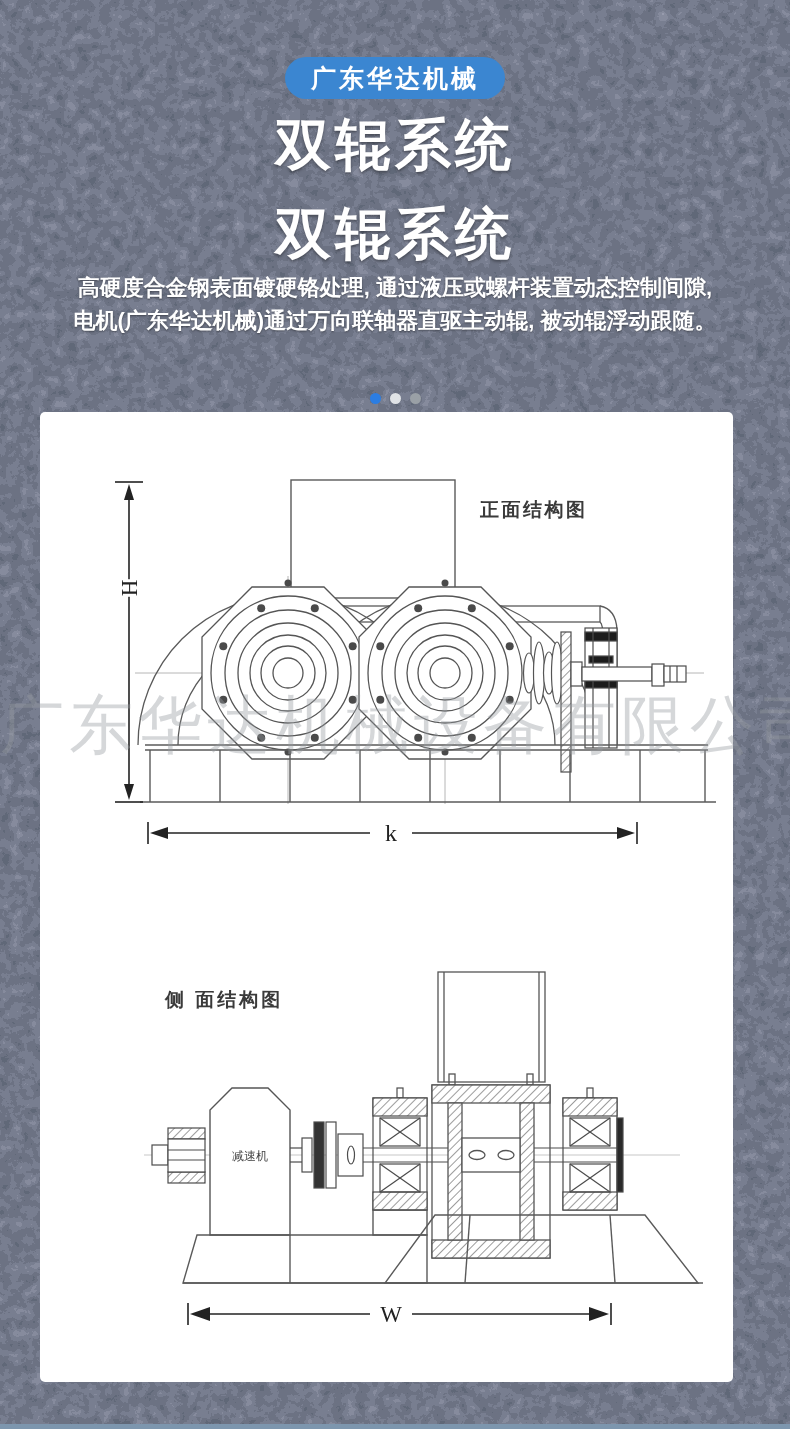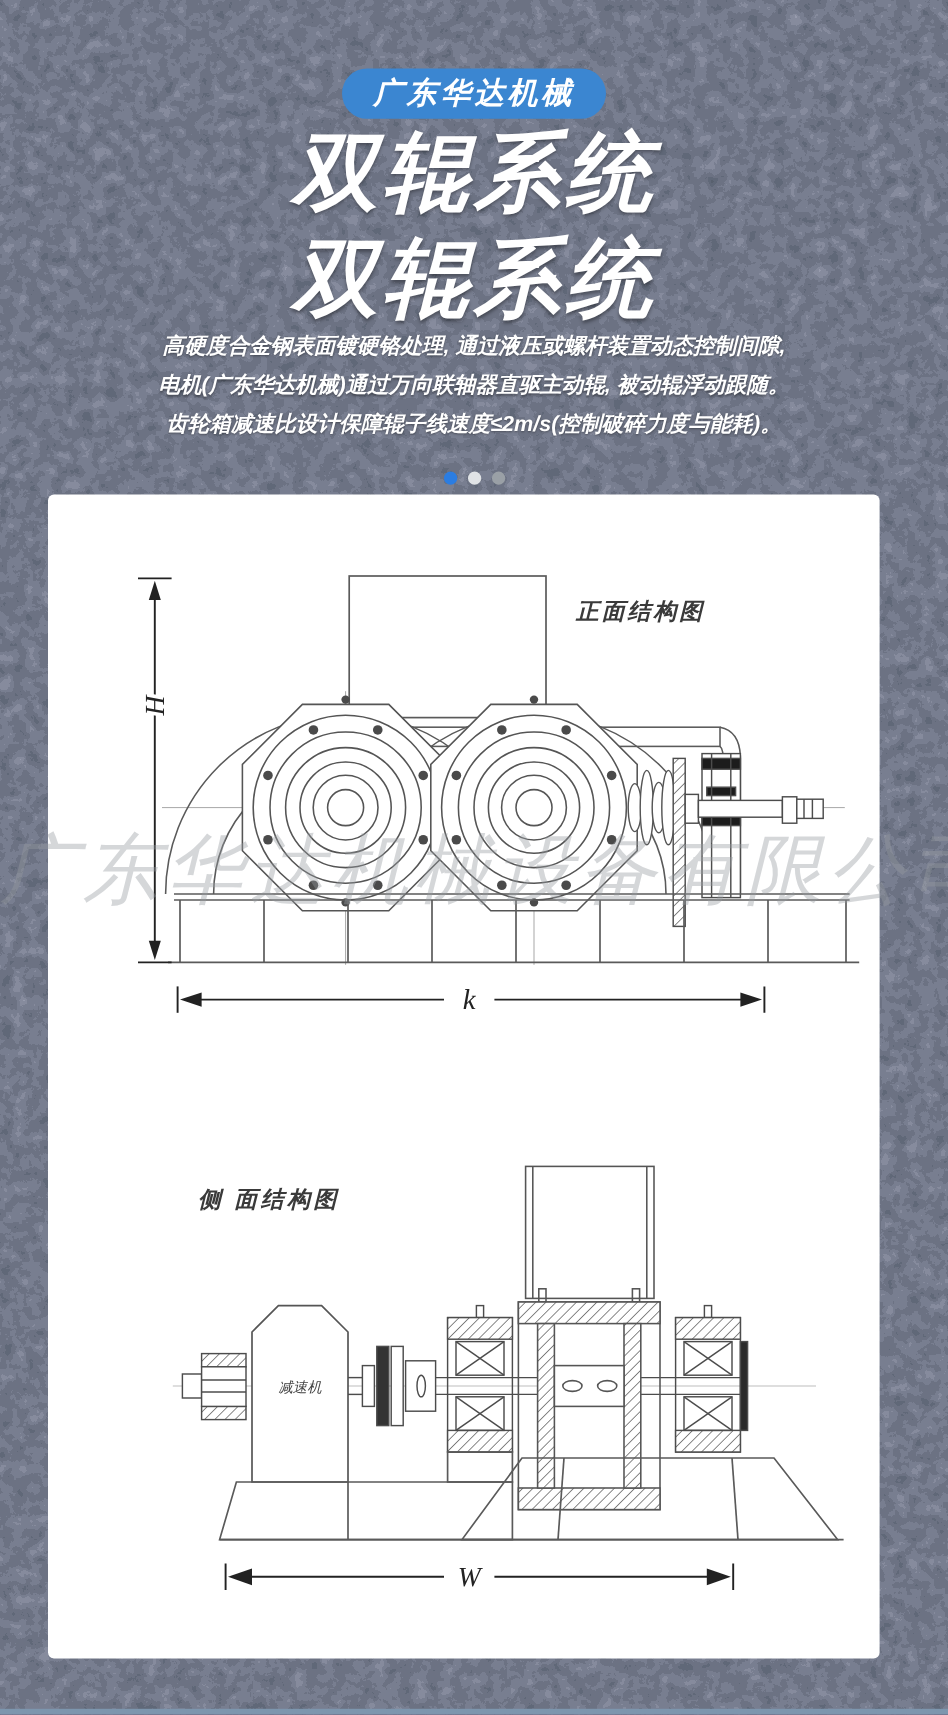--- a/index.html
+++ b/index.html
@@ -1,39 +1,38 @@
 <!DOCTYPE html>
 <html><head>
 <meta charset="utf-8">
 <style>
   html,body{margin:0;padding:0;}
   .screen{
     position:relative;width:790px;height:1429px;overflow:hidden;
     background:#701a75;
     font-family:"Liberation Sans","DejaVu Sans",sans-serif;
-    font-style:italic;
   }
   .bg-texture{position:absolute;left:0;top:0;z-index:0;display:block;}
 
   
   .badge{
     position:absolute;top:57px;left:50%;transform:translateX(-50%);
     min-width:205px;height:42px;line-height:42px;border-radius:21px;
     background:#3b86d1;color:#fff;font-size:25px;font-weight:bold;
     text-align:center;letter-spacing:3px;padding:0 26px;box-sizing:border-box;
     z-index:3;
   }
   .title{
     position:absolute;top:100px;left:0;width:790px;text-align:center;z-index:3;
-    color:#fff;font-size:72px;font-weight:900;line-height:89px;letter-spacing:4px;
+    color:#fff;font-size:56px;font-weight:900;line-height:89px;letter-spacing:4px;
     text-shadow:0 2px 3px rgba(0,0,0,.35);
   }
   .desc{
     position:absolute;top:272px;left:37px;width:716px;text-align:center;z-index:3;
-    color:#fff;font-size:18px;font-weight:600;line-height:32.5px;
+    color:#fff;font-size:22px;font-weight:600;line-height:32.5px;
     text-shadow:0 1px 2px rgba(0,0,0,.4);white-space:nowrap;
   }
   
   .dots{
     position:absolute;top:393px;left:0;width:790px;z-index:3;
     display:flex;justify-content:center;align-items:center;gap:9px;
   }
   .dots .dot{width:11px;height:11px;border-radius:50%;display:block;}
 
   
@@ -80,21 +79,20 @@
 </svg>
 
 <div class="badge" style="background: rgb(59, 134, 209);">广东华达机械</div>
 <div class="title">
   <div>双辊系统</div>
   <div>双辊系统</div>
 </div>
 <div class="desc">
   <div>高硬度合金钢表面镀硬铬处理, 通过液压或螺杆装置动态控制间隙,</div>
   <div>电机(广东华达机械)通过万向联轴器直驱主动辊, 被动辊浮动跟随。</div>
-  <div>齿轮箱减速比设计保障辊子线速度≤2m/s(控制破碎力度与能耗)。</div>
 </div>
 
 <div class="dots">
       <span class="dot" style="background: rgb(43, 125, 226);"></span>
       <span class="dot" style="background: rgb(224, 227, 230);"></span>
       <span class="dot" style="background: rgb(154, 160, 166);"></span>
     </div>
 
 <div class="card">
 

